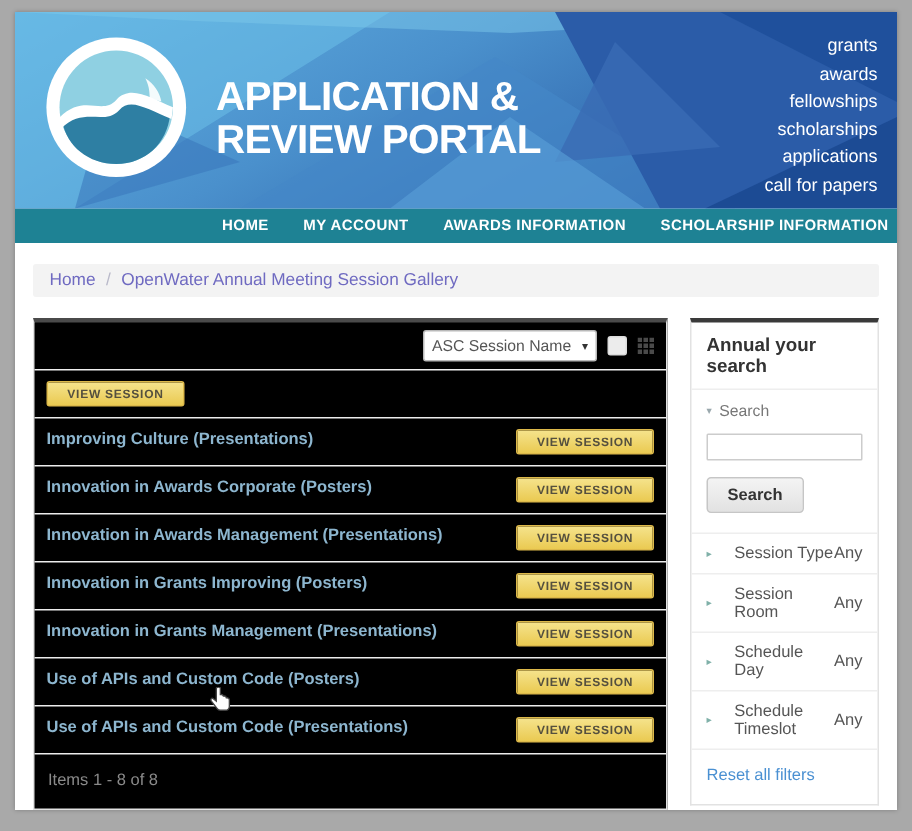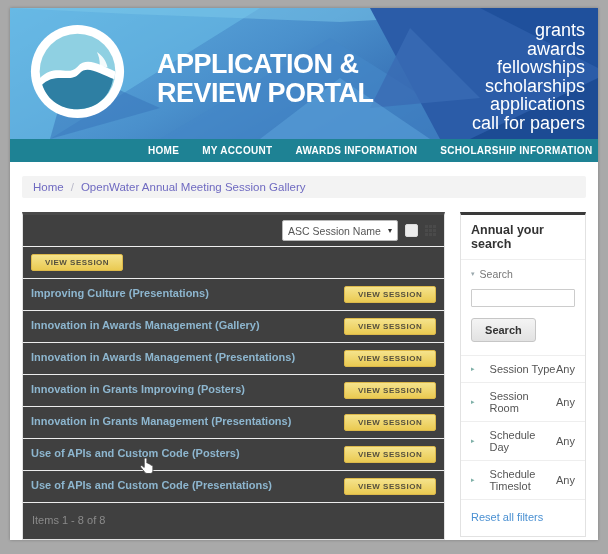--- a/index.html
+++ b/index.html
@@ -13,26 +13,26 @@
     position:absolute;left:10px;top:8px;width:588px;height:532px;
     background:#ffffff;overflow:hidden;
     box-shadow:0 0 3px rgba(0,0,0,.25);
   }
 
   
   .header{position:relative;height:131px;overflow:hidden;background:#4a90cc;}
   .header-bg{position:absolute;left:0;top:0;width:100%;height:100%;}
   .logo{position:absolute;left:19px;top:15px;width:97px;height:97px;}
   .brand-title{
-    position:absolute;left:147px;top:42px;color:#ffffff;
+    position:absolute;left:134px;top:42px;color:#ffffff;
     font-weight:bold;font-size:27px;line-height:29px;letter-spacing:-.5px;
   }
   .header-menu{
     position:absolute;right:13px;top:13px;text-align:right;
-    color:#ffffff;font-size:18px;line-height:18.5px;
+    color:#ffffff;font-size:12px;line-height:18.5px;
   }
   .header-menu div{cursor:pointer;}
 
   
   .navbar{
     height:23px;background:#1e8294;display:flex;align-items:center;
     padding-left:138px;gap:23px;
   }
   .navbar a{
     color:#ffffff;font-size:10px;font-weight:bold;letter-spacing:.3px;
@@ -47,21 +47,21 @@
   }
   .crumb-home{color:#6f6ac1;cursor:pointer;}
   .crumb-sep{color:#b9b9c9;}
   .crumb-current{color:#6f6ac1;}
 
   
   .main{margin:14px 12px 0 12px;display:flex;gap:15px;align-items:flex-start;position:relative;}
 
   
   .list-panel{
-    width:464px;background:#404040;border:1px solid #e2e2e2;
+    width:464px;background:#000000;border:1px solid #e2e2e2;
     border-top:3px solid #4a4a4a;box-sizing:border-box;
   }
   .toolbar{
     display:flex;justify-content:flex-end;align-items:center;
     gap:7px;padding:5px 8px;border-bottom:1px solid #efefef;
   }
   .sort-select{
     width:104px;height:19px;border:1px solid #b9b9b9;border-radius:2px;
     display:flex;align-items:center;justify-content:space-between;
     padding:0 5px;font-size:10.5px;color:#555;background:#fff;cursor:pointer;
@@ -214,21 +214,21 @@
       </div>
 
       <div class="session-row">
         <div class="view-session-btn">VIEW SESSION</div>
       </div>
       <div class="session-row">
         <a class="session-link">Improving Culture (Presentations)</a>
         <div class="view-session-btn">VIEW SESSION</div>
       </div>
       <div class="session-row">
-        <a class="session-link">Innovation in Awards Management (Gallery)</a>
+        <a class="session-link">Innovation in Awards Corporate (Posters)</a>
         <div class="view-session-btn">VIEW SESSION</div>
       </div>
       <div class="session-row">
         <a class="session-link">Innovation in Awards Management (Presentations)</a>
         <div class="view-session-btn">VIEW SESSION</div>
       </div>
       <div class="session-row">
         <a class="session-link">Innovation in Grants Improving (Posters)</a>
         <div class="view-session-btn">VIEW SESSION</div>
       </div>

